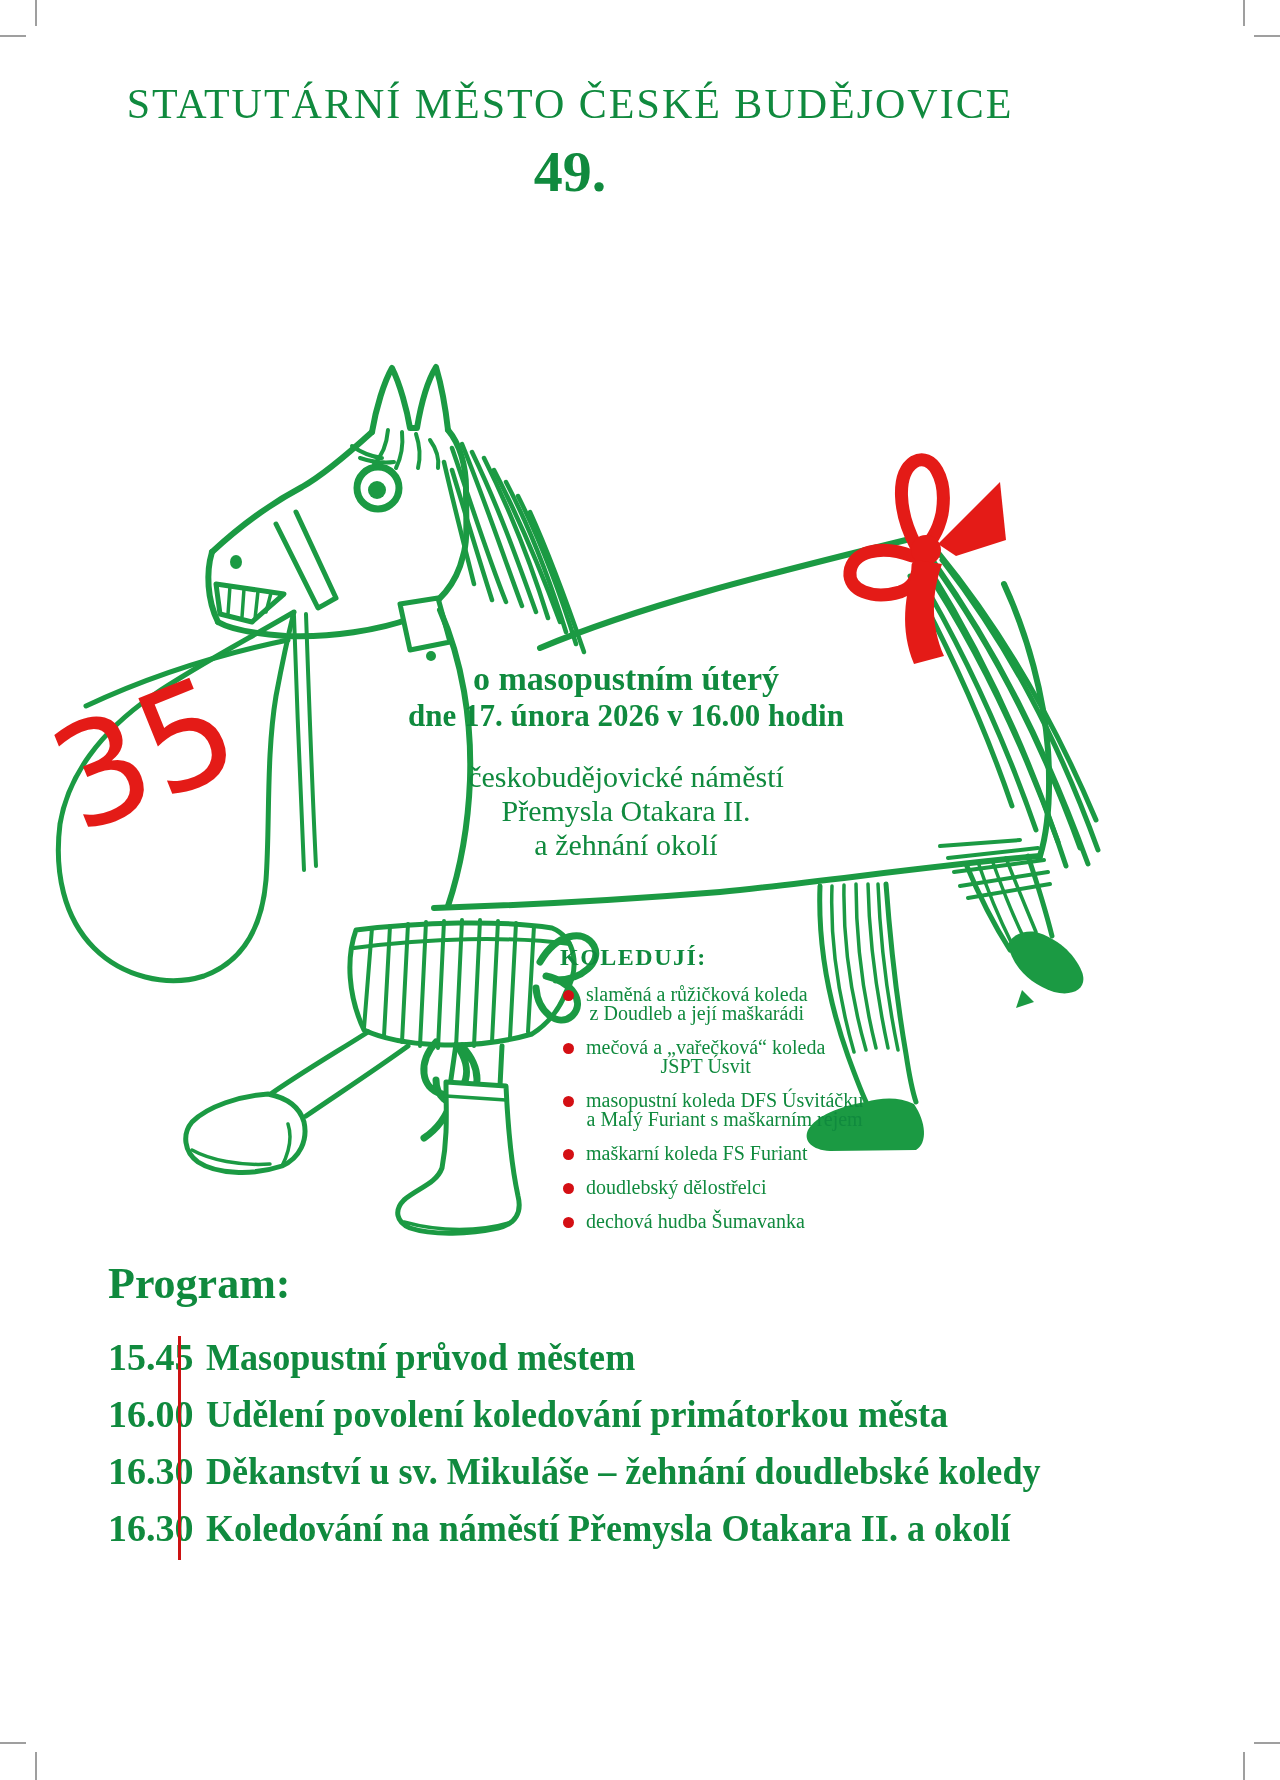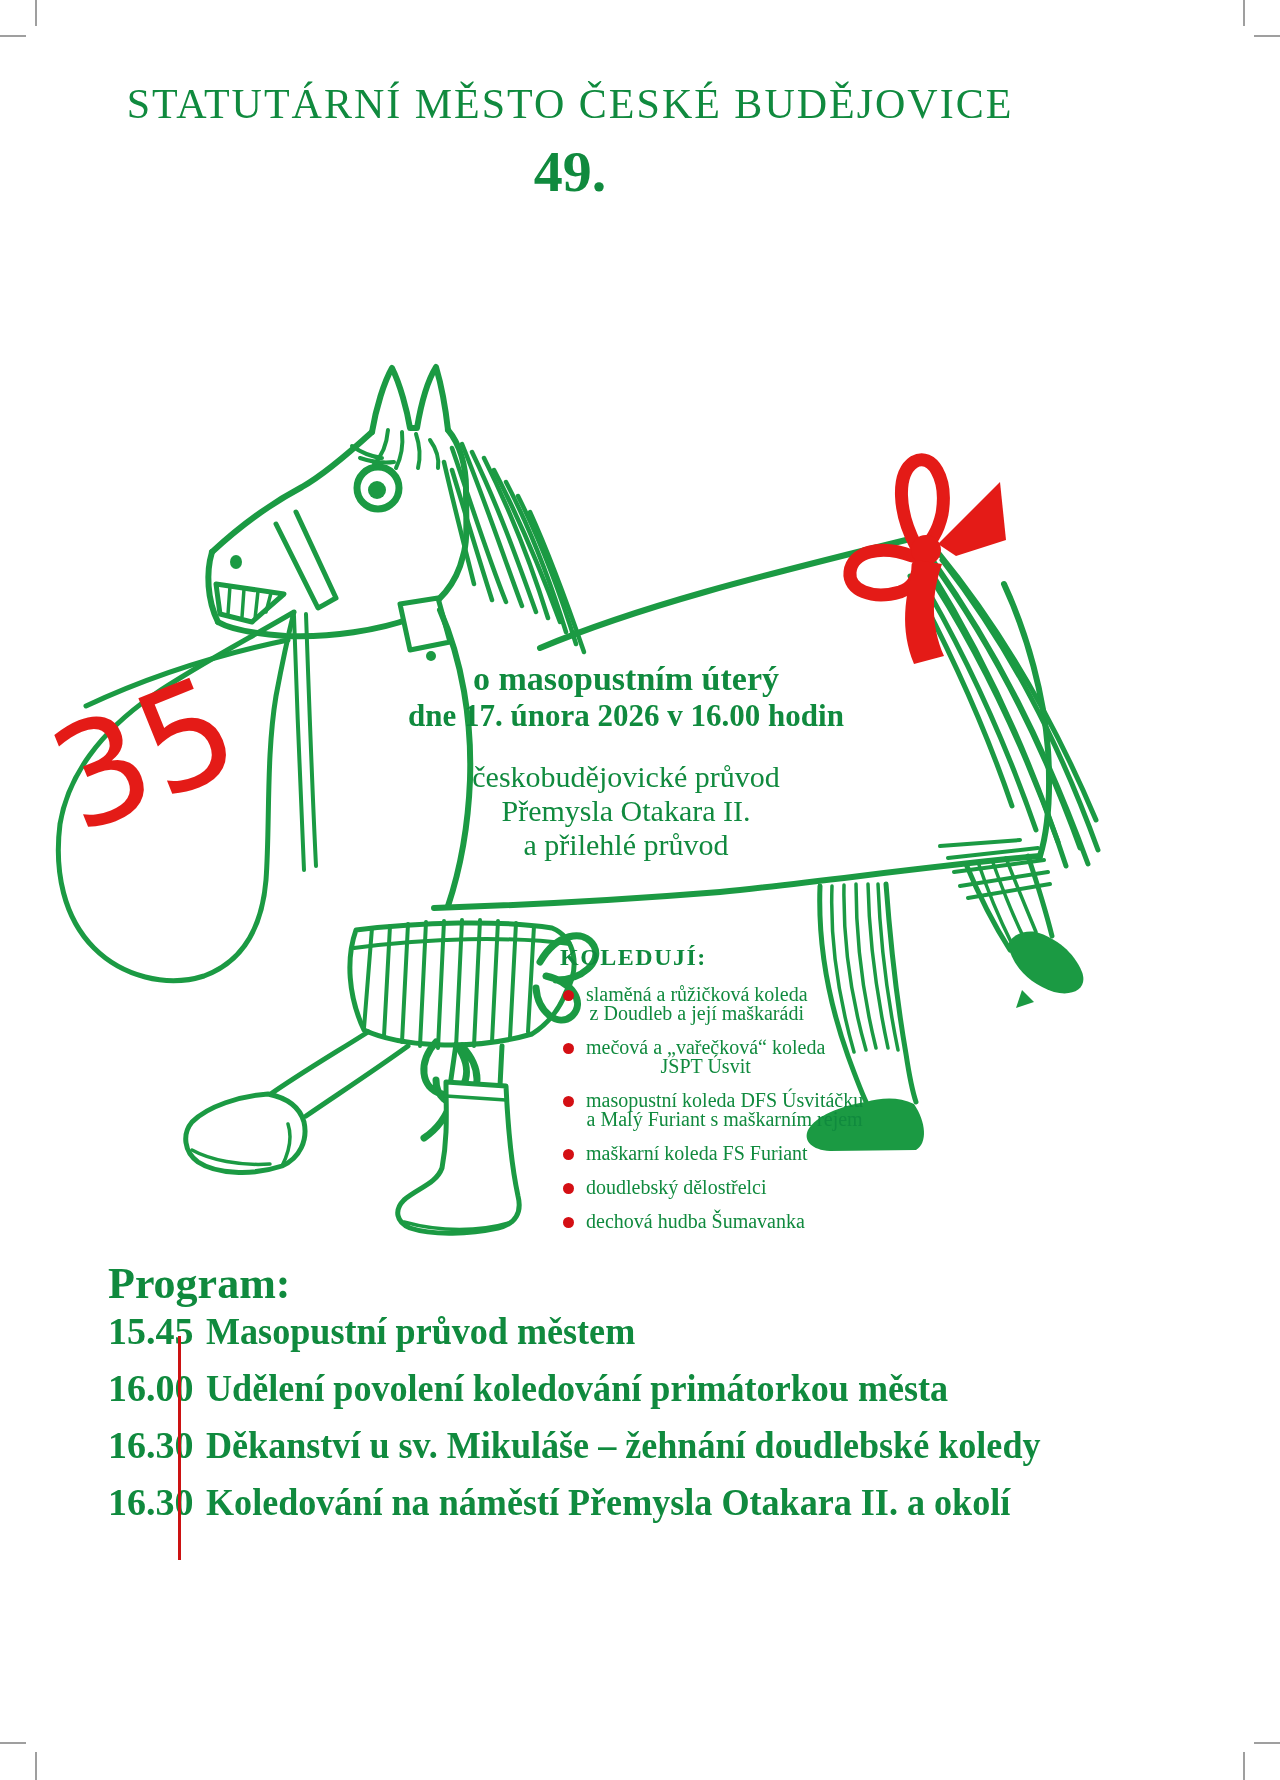--- a/index.html
+++ b/index.html
@@ -22,21 +22,21 @@
   
   .perf-block{position:absolute;left:560px;top:944px;width:480px;color:var(--green);}
   .perf-heading{font-size:24px;font-weight:bold;letter-spacing:1.5px;}
   .perf-list{list-style:none;margin:14px 0 0 0;padding:0;}
   .perf-item{display:flex;align-items:flex-start;margin:0 3px 15px 3px;}
   .bullet{flex:0 0 auto;width:11px;height:11px;border-radius:50%;background:var(--bullet);margin:5px 12px 0 0;}
   .perf-text{font-size:20px;line-height:19px;text-align:center;}
   
   .prog-block{position:absolute;left:108px;top:1258px;color:var(--green);}
   .prog-heading{font-size:44px;font-weight:bold;}
-  .prog-rows{}
+  .prog-rows{margin-top:26px;}
   .prog-row{display:flex;align-items:baseline;height:57px;white-space:nowrap;}
   .prog-time{width:74px;font-size:38px;font-weight:bold;}
   .prog-desc{font-size:38px;font-weight:bold;margin-left:24px;transform:scaleX(0.95);transform-origin:left;}
   .prog-line{position:absolute;left:178px;top:1336px;width:3px;height:224px;background:var(--progline);}
   
   .logo-block{position:absolute;left:480px;top:1606px;width:300px;height:96px;}
   .logo-text{position:absolute;right:164px;top:47px;font-family:"Liberation Sans",sans-serif;
              font-size:15px;color:#1a1a1a;white-space:nowrap;transform:scaleX(0.88);transform-origin:right;}
   .logo-mark{position:absolute;left:160px;top:0;}
   .logo-square{position:absolute;left:239px;top:49px;width:14px;height:14px;background:var(--lyellow);}
@@ -163,23 +163,23 @@
     </g>
   </svg>
 
   <div class="city-line">STATUTÁRNÍ MĚSTO ČESKÉ BUDĚJOVICE</div>
   <div class="edition">49.</div>
 
   <div class="event-block">
     <div class="event-occasion">o masopustním úterý</div>
     <div class="event-datetime">dne 17. února 2026 v 16.00 hodin</div>
     <div class="event-venue">
-      <div>českobudějovické průvod</div>
+      <div>českobudějovické náměstí</div>
       <div>Přemysla Otakara II.</div>
-      <div>a přilehlé průvod</div>
+      <div>a žehnání okolí</div>
     </div>
   </div>
 
   <div class="perf-block">
     <div class="perf-heading">KOLEDUJÍ:</div>
     <ul class="perf-list">
         <li class="perf-item">
           <span class="bullet"></span>
           <span class="perf-text">slaměná a růžičková koleda<br>z Doudleb a její maškarádi</span>
         </li>

